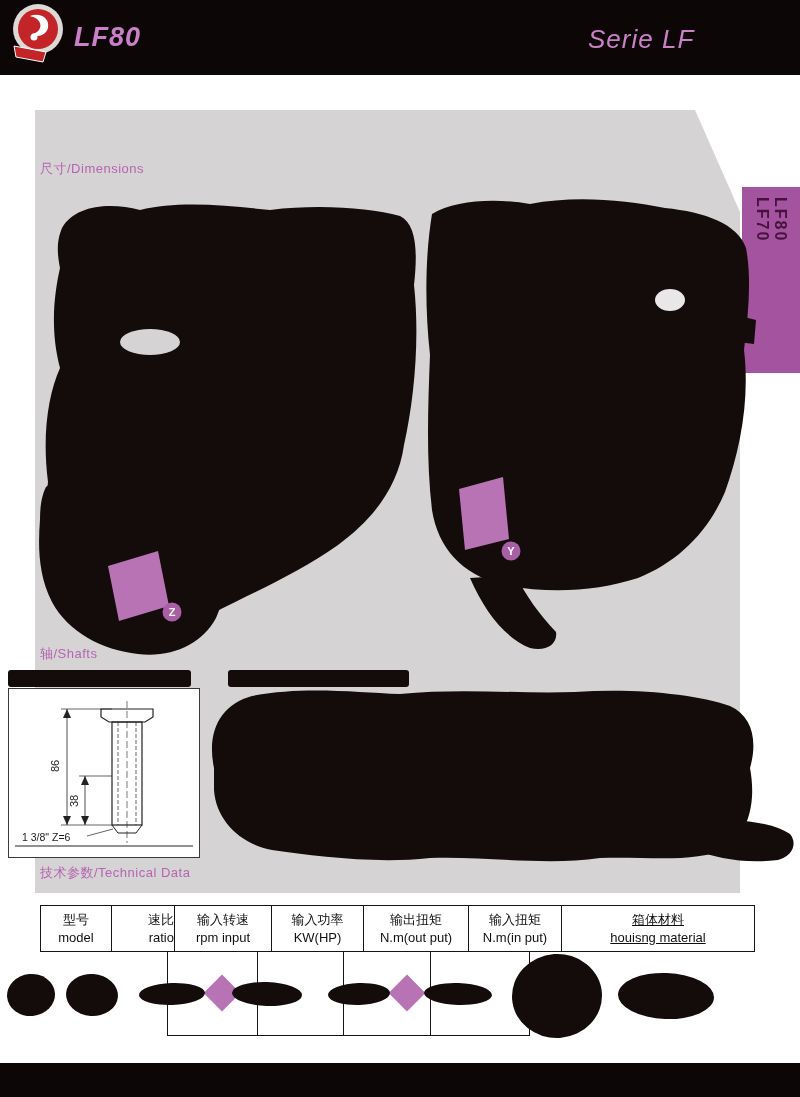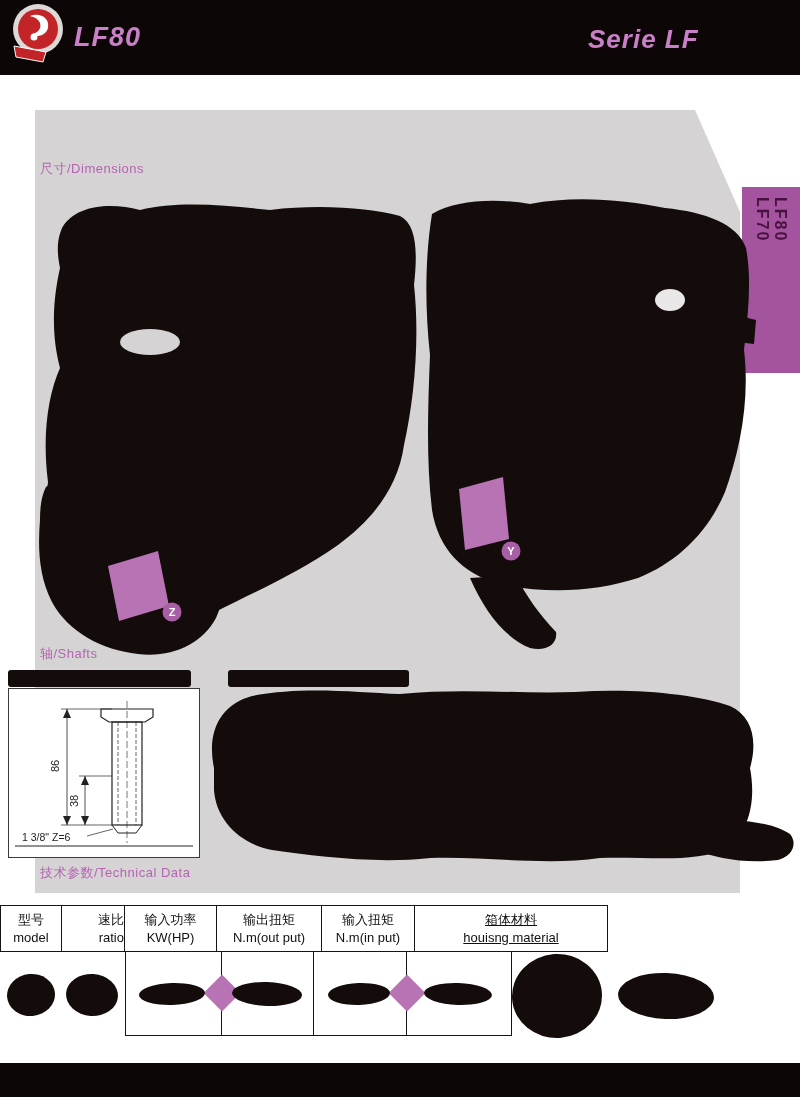--- a/index.html
+++ b/index.html
@@ -12,21 +12,21 @@
     position:absolute; left:0; top:0; width:800px; height:75px;
     background:#0d0606;
   }
   .brand-logo { position:absolute; left:10px; top:2px; width:56px; height:64px; }
   .model-title {
     position:absolute; left:74px; top:22px;
     font-size:27px; font-weight:bold; font-style:italic; color:#ca80c8; letter-spacing:1px;
   }
   .series-title {
     position:absolute; left:588px; top:24px; width:160px;
-    font-size:26px; font-weight:bold; font-style:italic; color:#ca80c8; letter-spacing:1px;
+    font-size:26px; font-weight:normal; font-style:italic; color:#ca80c8; letter-spacing:1px;
   }
   
   .content-panel {
     position:absolute; left:35px; top:110px; width:705px; height:783px;
     background:#d5d3d4;
     clip-path: polygon(0 0, 660px 0, 705px 102px, 705px 783px, 0 783px);
   }
   .side-tab {
     position:absolute; left:742px; top:187px; width:58px; height:186px;
     background:#a4539e; display:flex; align-items:flex-start; justify-content:center;
@@ -57,21 +57,21 @@
   .th {
     box-sizing:border-box; background:#fff; border:1px solid #151515; border-left:none;
     display:flex; flex-direction:column; align-items:center; justify-content:center;
     font-size:13px; line-height:1.35; color:#101010; text-align:center;
   }
   .th:first-child { border-left:1px solid #151515; }
   .tbody { position:absolute; left:0; top:952px; width:800px; height:84px; display:flex; z-index:1; }
   .td { box-sizing:border-box; }
   .td.white { background:#fff; border:1px solid #151515; border-top:none; border-left:none; }
   .td.white.first-white { border-left:1px solid #151515; }
-  .c1{width:62px;} .c2{width:63px;align-items:flex-end;} .c3{width:97px;} .c4{width:92px;}
+  .c1{width:72px;margin-left:40px;} .c2{width:63px;align-items:flex-end;} .c3{width:97px;} .c4{width:92px;}
   .c5{width:93px;} .c6{width:105px;} .c7{width:95px;} .c8{width:193px;text-decoration:underline;}
   .diamond {
     position:absolute; width:26px; height:26px; background:#b873b5;
     transform:rotate(45deg); z-index:2;
   }
   .diamond-a { left:209px; top:980px; }
   .diamond-b { left:394px; top:980px; }
   
   .bottombar { position:absolute; left:0; top:1063px; width:800px; height:34px; background:#0d0606; }
 </style>
@@ -177,20 +177,24 @@
 
   <div class="thead">
     <div class="th c1">
       <span>型号</span>
       <span>model</span>
     </div>
     <div class="th c2">
       <span>速比</span>
       <span>ratio</span>
     </div>
+    <div class="th c3">
+      <span>输入转速</span>
+      <span>rpm input</span>
+    </div>
     <div class="th c4">
       <span>输入功率</span>
       <span>KW(HP)</span>
     </div>
     <div class="th c6">
       <span>输出扭矩</span>
       <span>N.m(out put)</span>
     </div>
     <div class="th c5">
       <span>输入扭矩</span>

